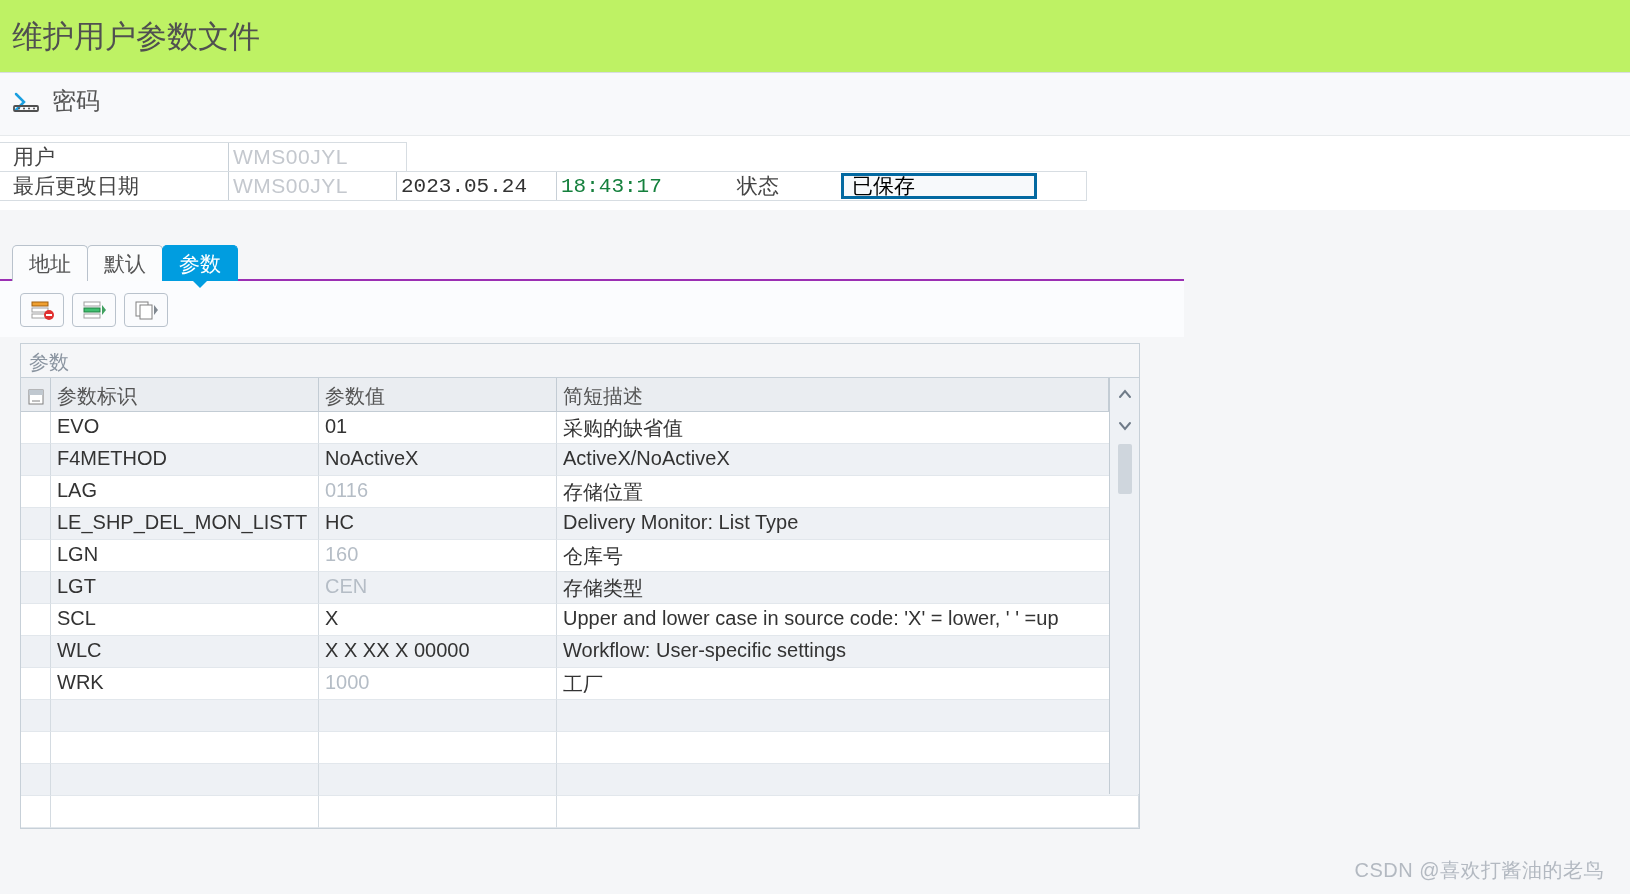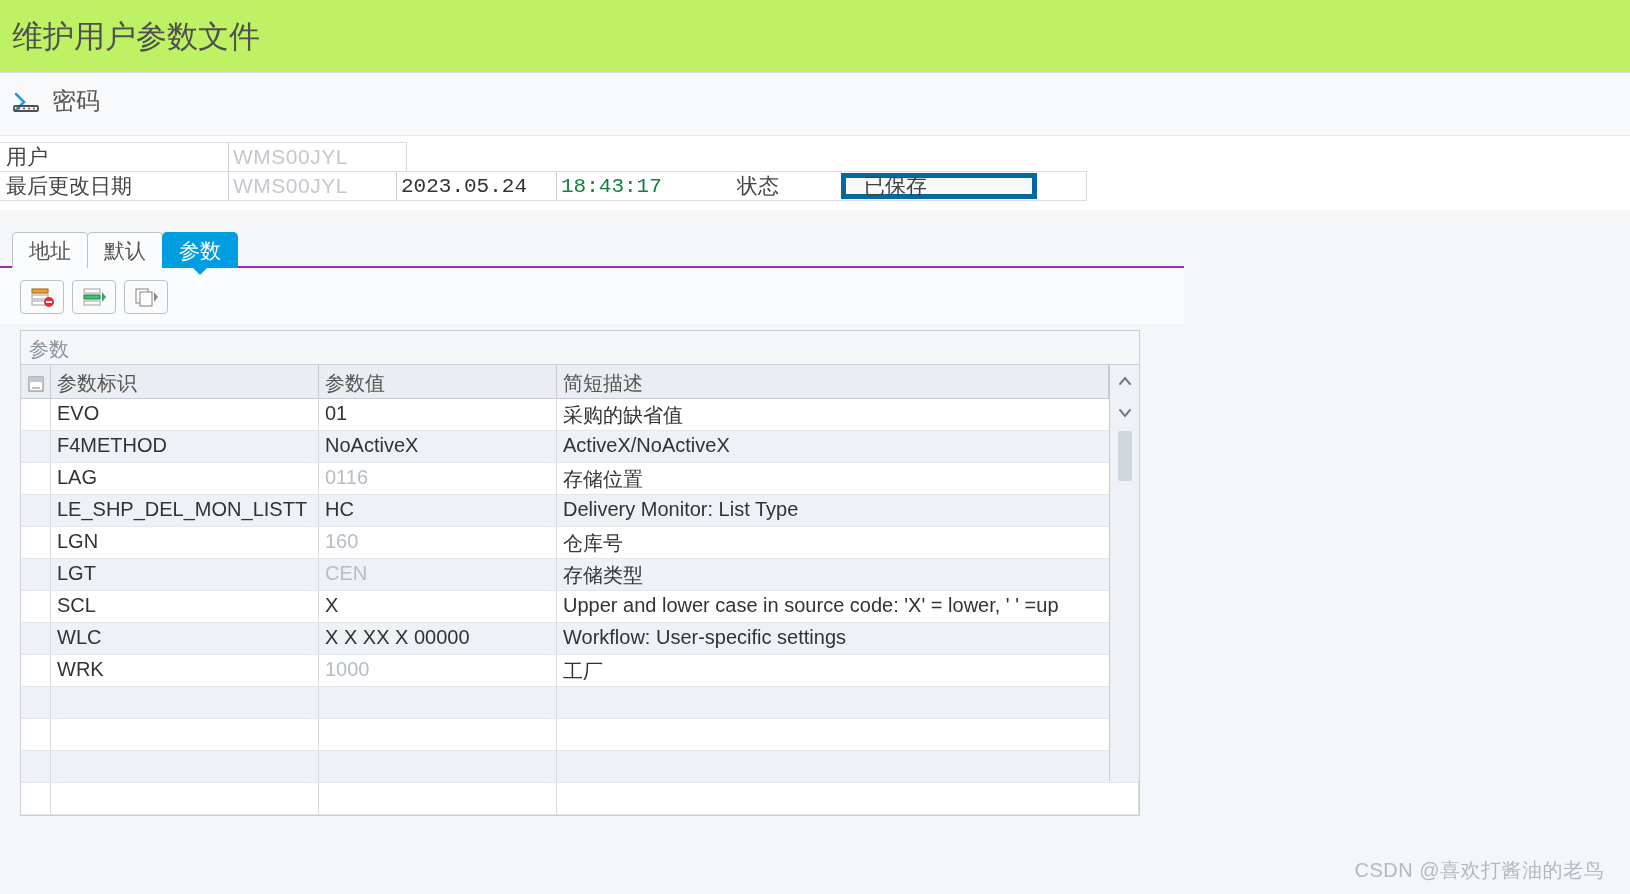--- a/index.html
+++ b/index.html
@@ -6,38 +6,38 @@
     body { background: #f5f6f8; color: #333; font-size: 19px; overflow: hidden; }
     .page { width: 1630px; height: 894px; position: relative; background: #f5f6f8; }
     .title-bar { padding: 16px 0 14px 12px; font-size: 31px; color: #505050; font-weight: 400; background: #bef264; border-bottom: 1px solid #d8dde1;}
     .pwd-bar { padding: 12px 0 18px 12px; display: flex; align-items: center; gap: 10px; background: #f8f9fb; border-bottom: 1px solid #e7eaec; text-align: center;}
     .pwd-bar .icon { width: 30px; height: 22px; position: relative; }
     .pwd-bar .icon svg { display: block; }
     .pwd-label { font-size: 24px; color: #555; }
 
     .form-area { padding: 6px 0 10px 0; background: #fff;}
     .form-row { display: flex; align-items: center; height: 30px; border: 1px solid #d7dde2; margin-bottom: -1px; }
-    .form-label { width: 228px; padding: 2px 0 2px 6px; font-size: 21px; color: #444; }
+    .form-label { width: 228px; padding: 2px 0 2px 13px; font-size: 21px; color: #444; }
     .form-field { height: 28px; border-left: 1px solid #c8d0d7; display: inline-flex; align-items: center; padding: 0 4px; font-size: 21px; background: #fff; }
     .f-user { width: 168px; color: #c4c8ce; letter-spacing: 0.5px; }
     .f-user2 { width: 168px; color: #c4c8ce; letter-spacing: 0.5px; }
     .f-date { width: 160px; color: #333; font-family: "Consolas","Courier New",monospace; font-size:21px; border-left: 1px solid #c8d0d7;}
     .f-time { width: 123px; color: #15803d; font-family: "Consolas","Courier New",monospace; font-size:21px; border-left: 1px solid #c8d0d7;}
     .f-gap1 { width: 50px; }
     .f-status-lbl { width: 112px; padding-left:8px; font-size: 21px; color: #444; }
-    .f-status-val { width: 196px; border: 5px solid #0369a1; padding: 1px 18px; background: #f7f9fb; font-size: 21px; color: #404040; height: 26px; display:inline-flex; align-items:center;}
+    .f-status-val { width: 196px; border: 3px solid #0369a1; padding: 1px 8px; background: #f7f9fb; font-size: 21px; color: #000000; height: 26px; display:inline-flex; align-items:center;}
 
     .row1 { width: 408px; margin-left:-1px;}
     .row2 { width: 1088px; margin-left:-1px;}
     .row2 .inner { display:flex; align-items:center; height:100%;}
 
     .tab-strip { margin: 22px 0 0 12px; position: relative; }
     .tab-line { position: absolute; left: -12px; right: -448px; bottom: 0; height: 2px; background: #9b2fb3; width: 1184px; }
     .tabs { display: inline-flex; position: relative; z-index: 1;}
-    .tab { height: 36px; border: 1px solid #b9c2cc; border-bottom: none; border-radius: 5px 5px 0 0; padding: 4px 16px 0 16px; font-size: 21px; color: #555; background: #fbfcfd; margin-right: -1px; cursor: pointer;}
+    .tab { height: 36px; border: 1px solid #b9c2cc; border-bottom: none; border-radius: 5px 5px 0 0; padding: 4px 16px 0 16px; font-size: 21px; color: #555; background: #fbfcfd; margin-right: -1px; cursor: pointer; margin-top: 13px;}
     .tab.active { background: #009de0; color: #fff; border: 1px solid #009de0; border-bottom: none; font-weight: 400; position: relative;}
     .tab.active::after { content:""; position:absolute; left:50%; bottom:-7px; transform:translateX(-50%); width:0; height:0; border-left:7px solid transparent; border-right:7px solid transparent; border-top:7px solid #009de0;}
     
     .content-wrap { width: 1184px; margin-left: 0; border-top: none; }
 
     .toolbar { padding: 12px 0 10px 20px; display: flex; gap: 8px; background: #fbfcfe; }
     .tbtn { width: 44px; height: 34px; border: 1px solid #b9c2cc; border-radius: 4px; background: #fafbfd; display: inline-flex; align-items: center; justify-content: center; cursor: pointer; }
     .tbtn svg { display:block; }
 
     .grid-area { margin: 6px 0 0 20px; width: 1120px; border: 1px solid #c7d0d8; background: #fff; position: relative;}

